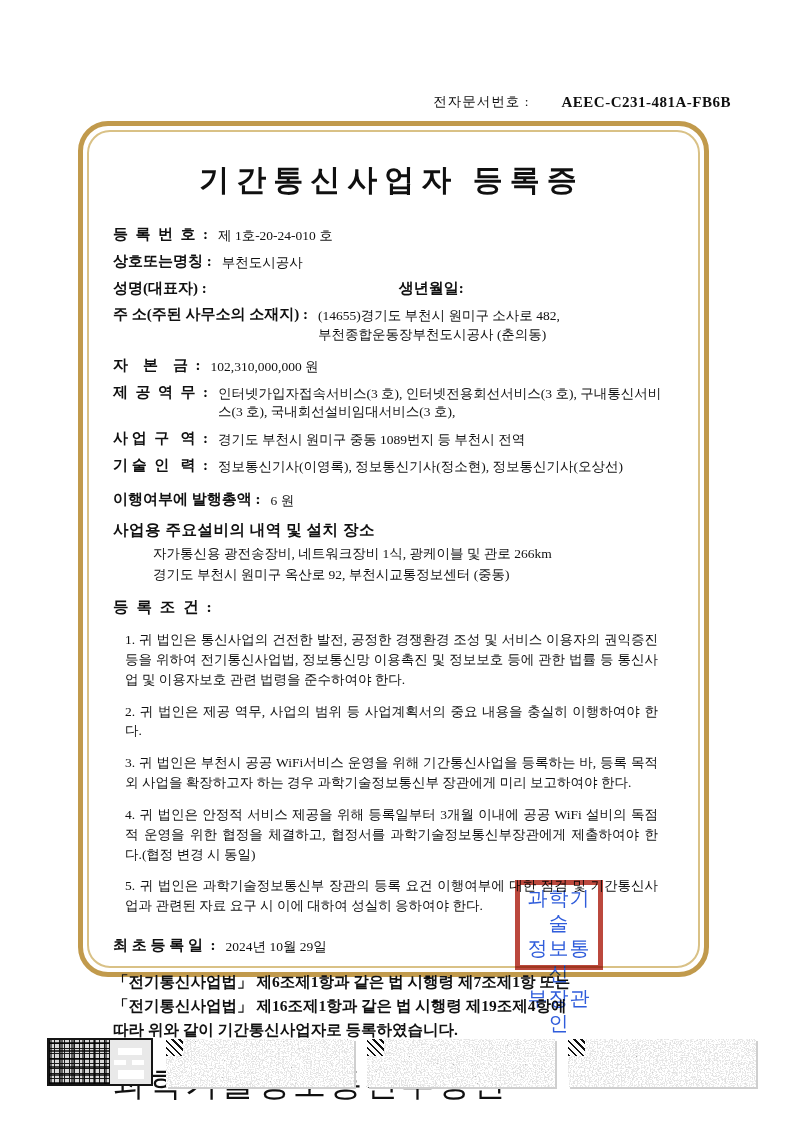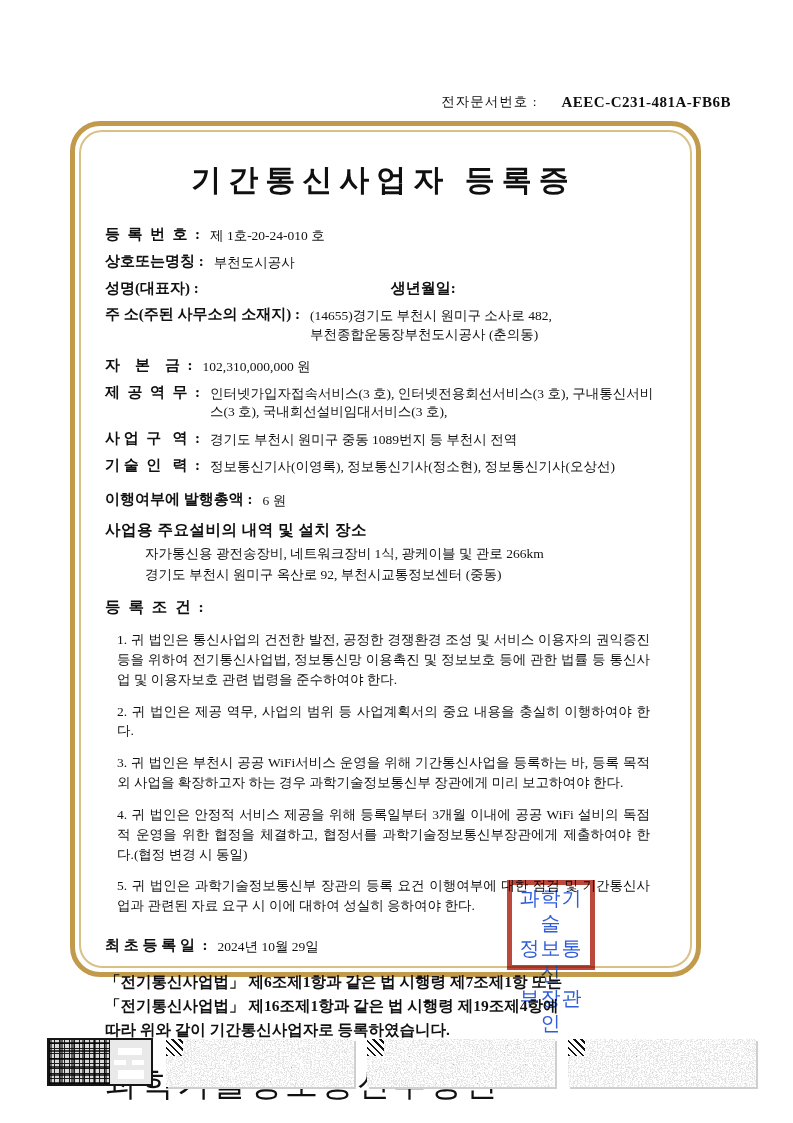--- a/index.html
+++ b/index.html
@@ -2,27 +2,27 @@
 <html><head>
 <meta charset="utf-8">
 <style>
   html,body { margin:0; padding:0; background:#fff; }
   .page {
     position:relative; width:793px; height:1123px; background:#ffffff;
     font-family:"Liberation Serif","DejaVu Serif",serif; color:#101010;
     overflow:hidden; margin:0 auto;
   }
   
-  .doc-no { position:absolute; top:93px; right:62px; display:flex; gap:24px; align-items:center; }
+  .doc-no { position:absolute; top:93px; right:62px; display:flex; gap:32px; align-items:center; }
   .doc-no .lab { font-size:13.5px; letter-spacing:1px; }
   .doc-no .valn { font-size:15px; font-weight:bold; letter-spacing:0.5px; }
 
   
   .cert {
-    position:absolute; left:70px; top:121px; width:631px; height:856px;
+    position:absolute; left:78px; top:121px; width:631px; height:856px;
     border:5px solid #C19A4C; border-radius:30px; box-sizing:border-box; background:#fff;
   }
   .cert-inner {
     position:absolute; inset:4px; border:2px solid #D9C186; border-radius:23px; pointer-events:none;
   }
   .content { position:absolute; inset:0; padding:18px 34px 0 30px; box-sizing:border-box; }
 
   .title { text-align:center; font-size:30px; font-weight:bold; letter-spacing:7px; margin:16px 0 24px 0; }
 
   .row { display:flex; align-items:flex-start; margin:7px 0; }

